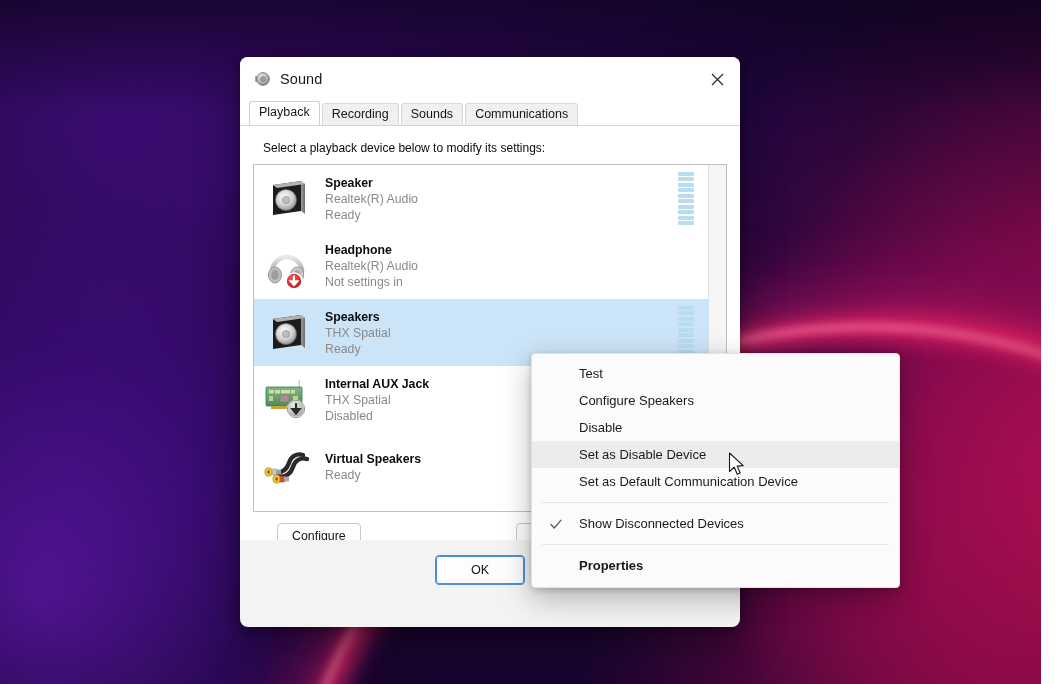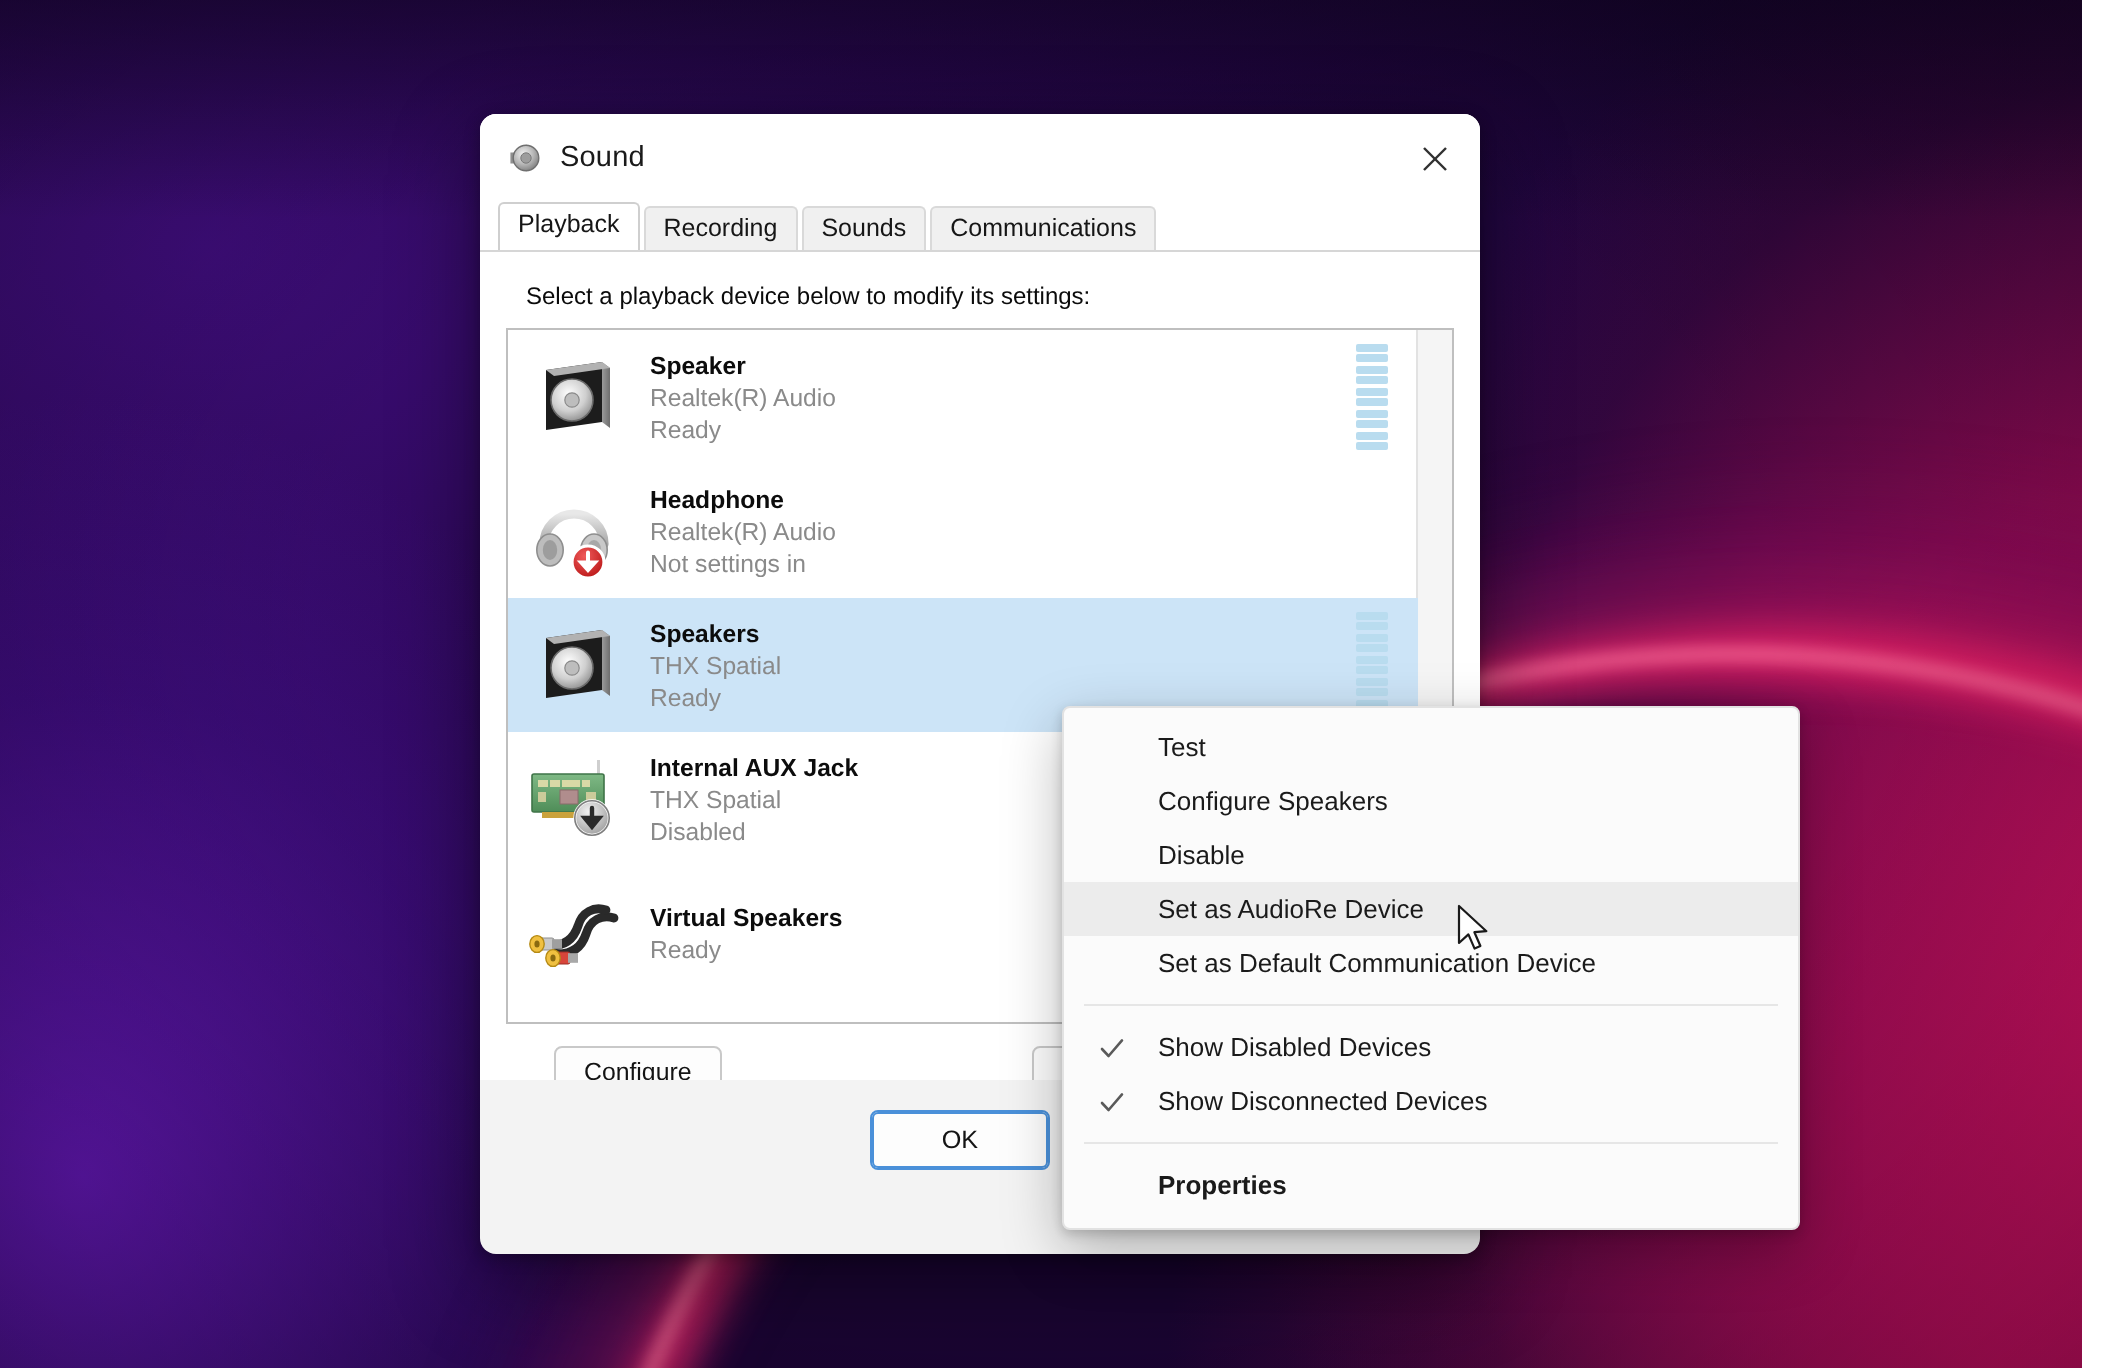--- a/index.html
+++ b/index.html
@@ -586,31 +586,23 @@
       <div class="footer-btn ok">OK</div>
       <div class="footer-btn cancel">Cancel</div>
       <div class="footer-btn apply">Apply</div>
     </div>
   </div>
 
   <div id="context-menu">
     <div class="menu-item">Test</div>
     <div class="menu-item">Configure Speakers</div>
     <div class="menu-item">Disable</div>
-    <div class="menu-item highlight">Set as AudioRe Device</div>
+    <div class="menu-item highlight">Set as Disable Device</div>
     <div class="menu-item">Set as Default Communication Device</div>
     <div class="menu-sep"></div>
-    <div class="menu-item">
-      <span class="menu-check">
-        <svg width="14" height="14" viewBox="0 0 14 14">
-            <polyline points="2,7.5 5.3,11 12,3.2" fill="none" stroke="#5a5a5a" stroke-width="1.3" stroke-linecap="round" stroke-linejoin="round"></polyline>
-          </svg>
-      </span>
-      <span>Show Disabled Devices</span>
-    </div>
     <div class="menu-item">
       <span class="menu-check">
         <svg width="14" height="14" viewBox="0 0 14 14">
             <polyline points="2,7.5 5.3,11 12,3.2" fill="none" stroke="#5a5a5a" stroke-width="1.3" stroke-linecap="round" stroke-linejoin="round"></polyline>
           </svg>
       </span>
       <span>Show Disconnected Devices</span>
     </div>
     <div class="menu-sep"></div>
     <div class="menu-item bold">Properties</div>

